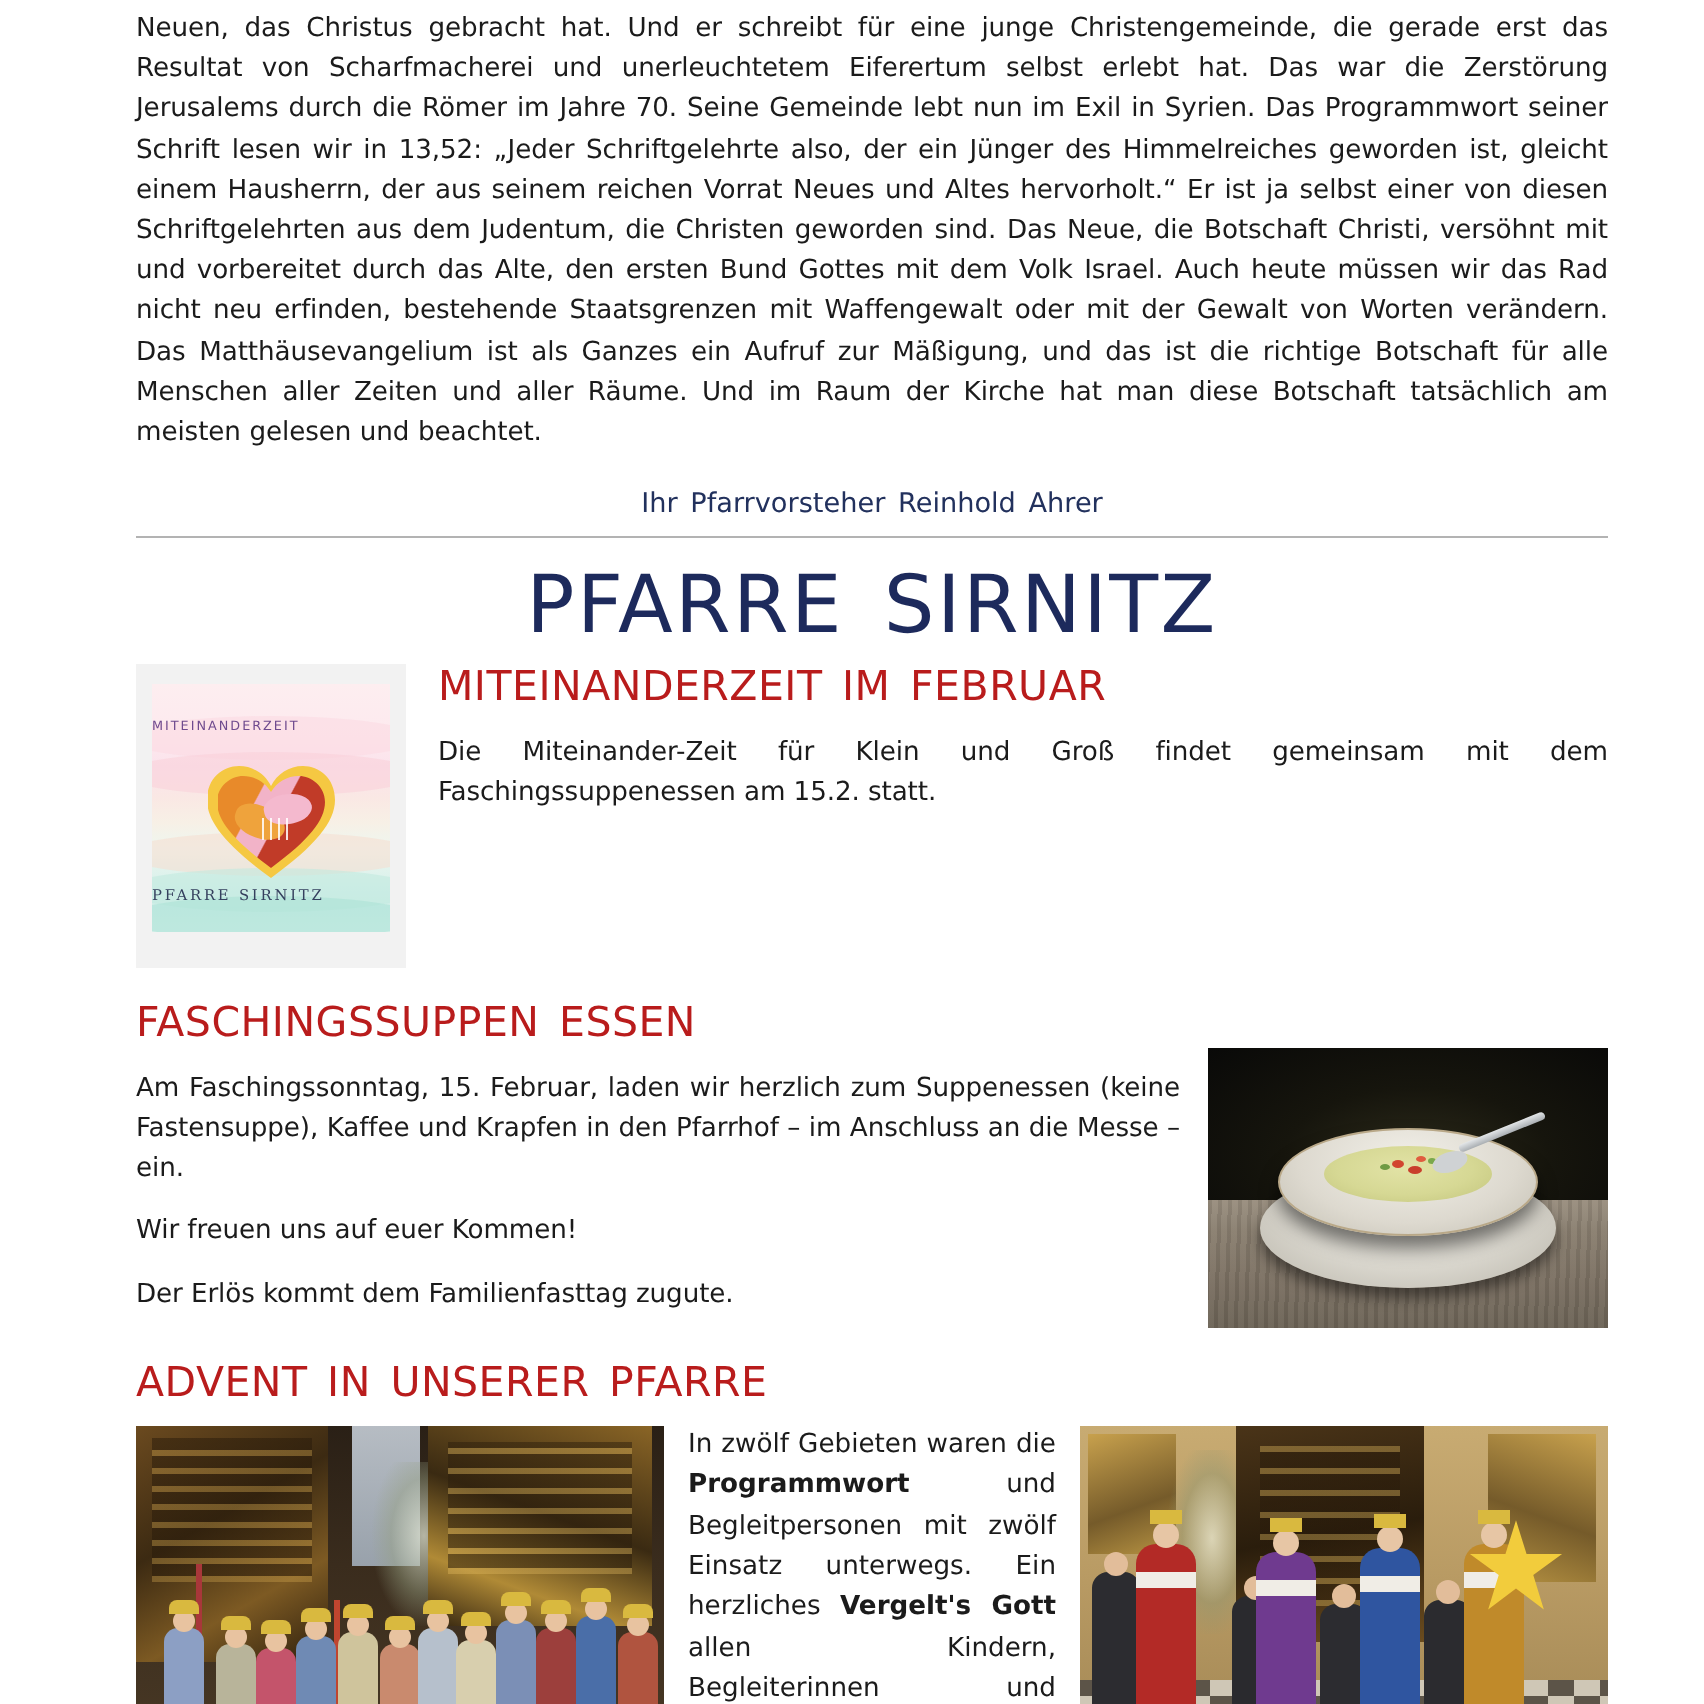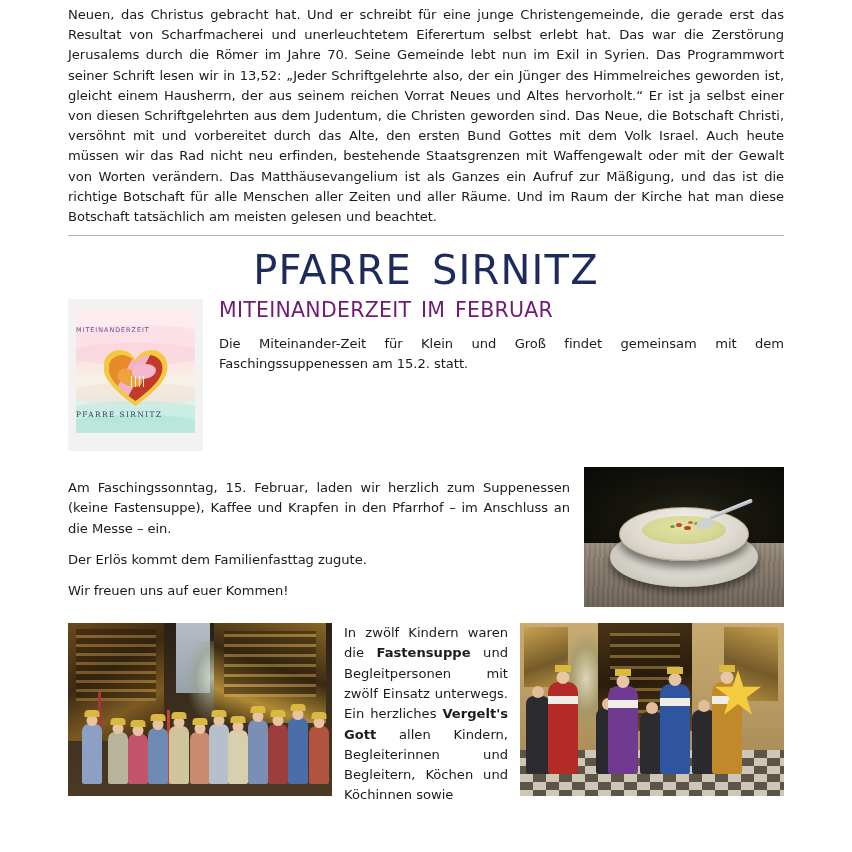--- a/index.html
+++ b/index.html
@@ -12,21 +12,21 @@
     height: 852px;
     overflow: hidden;
     font-family: "DejaVu Sans", sans-serif;
     color: #1b1b1b;
   }
   .page {
     position: relative;
     width: 852px;
     height: 852px;
     box-sizing: border-box;
-    padding: 0 68px 0 68px;
+    padding: 0 48px 0 68px;
     background: #fff;
   }
 
   
   .lead {
     font-size: 13.1px;
     line-height: 20.2px;
     text-align: justify;
     text-justify: inter-word;
     margin: 0;
@@ -57,21 +57,21 @@
     letter-spacing: 1.2px;
     word-spacing: 6px;
     font-weight: 400;
     margin: 12px 0 6px 0;
     line-height: 1.12;
   }
 
   
   h2.sect {
     font-size: 20.5px;
-    color: #701a75;
+    color: #b91c1c;
     font-weight: 400;
     letter-spacing: 0.25px;
     word-spacing: 3px;
     margin: 0;
     line-height: 1.15;
   }
 
   p.body {
     font-size: 13.1px;
     line-height: 20.3px;
@@ -295,20 +295,21 @@
       -webkit-clip-path: polygon(50% 0%,61% 35%,98% 35%,68% 57%,79% 93%,50% 71%,21% 93%,32% 57%,2% 35%,39% 35%);
       clip-path: polygon(50% 0%,61% 35%,98% 35%,68% 57%,79% 93%,50% 71%,21% 93%,32% 57%,2% 35%,39% 35%); }
 </style>
 </head>
 <body>
 
 <div class="page">
 
   <p class="lead">Neuen, das Christus gebracht hat. Und er schreibt für eine junge Christengemeinde, die gerade erst das Resultat von Scharfmacherei und unerleuchtetem Eiferertum selbst erlebt hat. Das war die Zerstörung Jerusalems durch die Römer im Jahre 70. Seine Gemeinde lebt nun im Exil in Syrien. Das Programmwort seiner Schrift lesen wir in 13,52: „Jeder Schriftgelehrte also, der ein Jünger des Himmelreiches geworden ist, gleicht einem Hausherrn, der aus seinem reichen Vorrat Neues und Altes hervorholt.“ Er ist ja selbst einer von diesen Schriftgelehrten aus dem Judentum, die Christen geworden sind. Das Neue, die Botschaft Christi, versöhnt mit und vorbereitet durch das Alte, den ersten Bund Gottes mit dem Volk Israel. Auch heute müssen wir das Rad nicht neu erfinden, bestehende Staatsgrenzen mit Waffengewalt oder mit der Gewalt von Worten verändern. Das Matthäusevangelium ist als Ganzes ein Aufruf zur Mäßigung, und das ist die richtige Botschaft für alle Menschen aller Zeiten und aller Räume. Und im Raum der Kirche hat man diese Botschaft tatsächlich am meisten gelesen und beachtet.</p>
 
+  <div class="byline">Ihr Pfarrvorsteher Reinhold Ahrer</div>
 
   <hr class="rule">
 
   <div class="masthead">PFARRE SIRNITZ</div>
 
   <div class="mit-row">
 
     <div class="logo-frame">
       <div class="logo-inner">
         <div class="wave w1"></div>
@@ -336,46 +337,48 @@
       </div>
     </div>
 
     <div class="mit-text">
       <h2 class="sect">MITEINANDERZEIT IM FEBRUAR</h2>
       <p class="body">Die Miteinander-Zeit für Klein und Groß findet gemeinsam mit dem Faschingssuppenessen am 15.2. statt.</p>
     </div>
   </div>
 
   <div class="suppen">
+    <h2 class="sect">FASCHINGSSUPPEN ESSEN</h2>
 
     <div class="suppen-row">
       <div class="suppen-text">
         <p class="body">Am Faschingssonntag, 15. Februar, laden wir herzlich zum Suppenessen (keine Fastensuppe), Kaffee und Krapfen in den Pfarrhof – im Anschluss an die Messe – ein.</p>
+        <p class="body">Wir freuen uns auf euer Kommen!</p>
         <p class="body">Der Erlös kommt dem Familienfasttag zugute.</p>
-        <p class="body">Wir freuen uns auf euer Kommen!</p>
       </div>
 
       <div class="photo-soup">
         <div class="soup-bg-top"></div>
         <div class="soup-table"></div>
         <div class="plate"></div>
         <div class="bowl"></div>
         <div class="soup"></div>
         <div class="garnish g1"></div>
           <div class="garnish g2"></div>
           <div class="garnish g3"></div>
         <div class="garnish g4"></div>
           <div class="garnish g5"></div>
         <div class="spoon-b"></div>
         <div class="spoon-h"></div>
       </div>
     </div>
   </div>
 
   <div class="advent-head">
+    <h2 class="sect">ADVENT IN UNSERER PFARRE</h2>
 
     <div class="advent-row">
 
       <div class="photo-kids">
         <div class="k-altar-l"></div>
         <div class="k-window"></div>
         <div class="k-tree"></div>
         <div class="k-altar-r"></div>
 
         <div class="kstaff" style="left:30px;"></div>
@@ -388,21 +391,21 @@
         <div class="kid" style="left:122px; height:52px; background:#c98a6e;"></div>
         <div class="kid" style="left:141px; height:60px; background:#b6c0cc;"></div>
         <div class="kid" style="left:160px; height:54px; background:#d8cfae;"></div>
         <div class="kid" style="left:180px; height:64px; background:#7b8fb6;"></div>
         <div class="kid" style="left:200px; height:60px; background:#9c3f3c;"></div>
         <div class="kid" style="left:220px; height:66px; background:#4a6ea8;"></div>
         <div class="kid" style="left:241px; height:58px; background:#b0543f;"></div>
       </div>
 
       <div class="advent-col">
-        <p><span>In zwölf Kindern waren die </span><b>Fastensuppe</b><span> und Begleitpersonen mit zwölf Einsatz unterwegs. Ein herzliches </span><b>Vergelt's Gott</b><span> allen Kindern, Begleiterinnen und Begleitern, Köchen und Köchinnen sowie</span></p>
+        <p><span>In zwölf Gebieten waren die </span><b>Programmwort</b><span> und Begleitpersonen mit zwölf Einsatz unterwegs. Ein herzliches </span><b>Vergelt's Gott</b><span> allen Kindern, Begleiterinnen und Begleitern, Köchen und Köchinnen sowie</span></p>
       </div>
 
       <div class="photo-kings">
         <div class="g-stat-l"></div>
         <div class="g-tree"></div>
         <div class="g-altar"></div>
         <div class="g-stat-r"></div>
         <div class="g-floor"></div>
         <div class="bystander" style="left:6px;  height:78px;"></div>
         <div class="bystander" style="left:34px; height:70px; background:#26262a;"></div>

